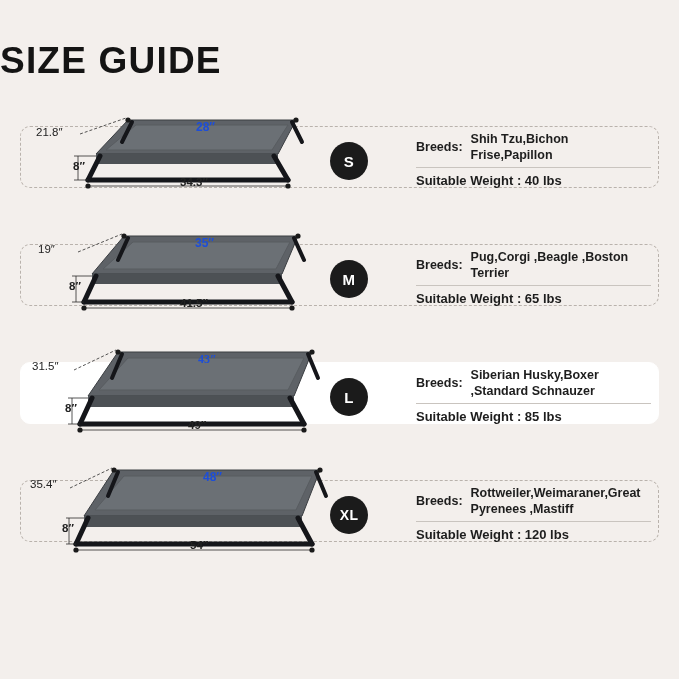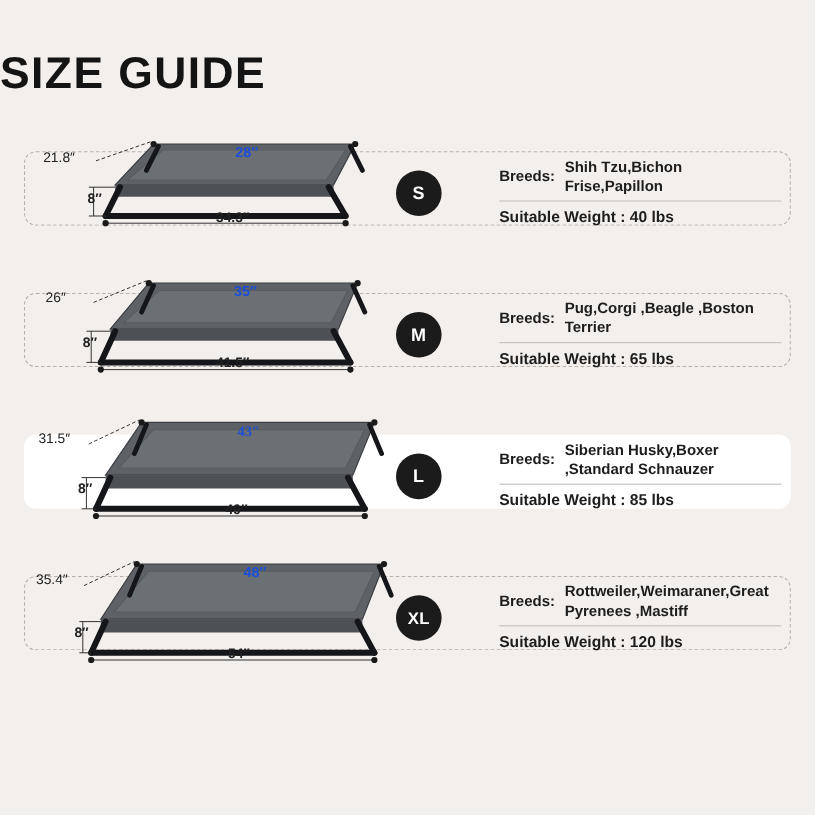--- a/index.html
+++ b/index.html
@@ -198,21 +198,21 @@
           <line x1="6" y1="54" x2="26" y2="54" stroke="#2b2b2b" stroke-width="0.8"></line>
           <line x1="6" y1="80" x2="18" y2="80" stroke="#2b2b2b" stroke-width="0.8"></line>
           <line x1="10" y1="54" x2="10" y2="80" stroke="#2b2b2b" stroke-width="0.8"></line>
           <line x1="18" y1="86" x2="226" y2="86" stroke="#2b2b2b" stroke-width="0.8"></line>
           <circle cx="58" cy="14" r="2.6" fill="#1a1a1a"></circle>
           <circle cx="232" cy="14" r="2.6" fill="#1a1a1a"></circle>
           <circle cx="18" cy="86" r="2.6" fill="#1a1a1a"></circle>
           <circle cx="226" cy="86" r="2.6" fill="#1a1a1a"></circle>
         </svg>
       </div>
-      <div class="dim" style="left:18px; top:27px;">26″</div>
+      <div class="dim" style="left:18px; top:27px;">19″</div>
       <div class="dim bold" style="left:49px; top:64px;">8″</div>
       <div class="dim white" style="left:175px;top:20px;">35″</div>
       <div class="dim bold" style="left:160px;top:81px;">41.5″</div>
 
       <div class="badge">M</div>
 
       <div class="info">
         <div class="info-breeds">
           <span class="lbl">Breeds:</span>
           <span class="val">Pug,Corgi ,Beagle ,Boston Terrier</span>

